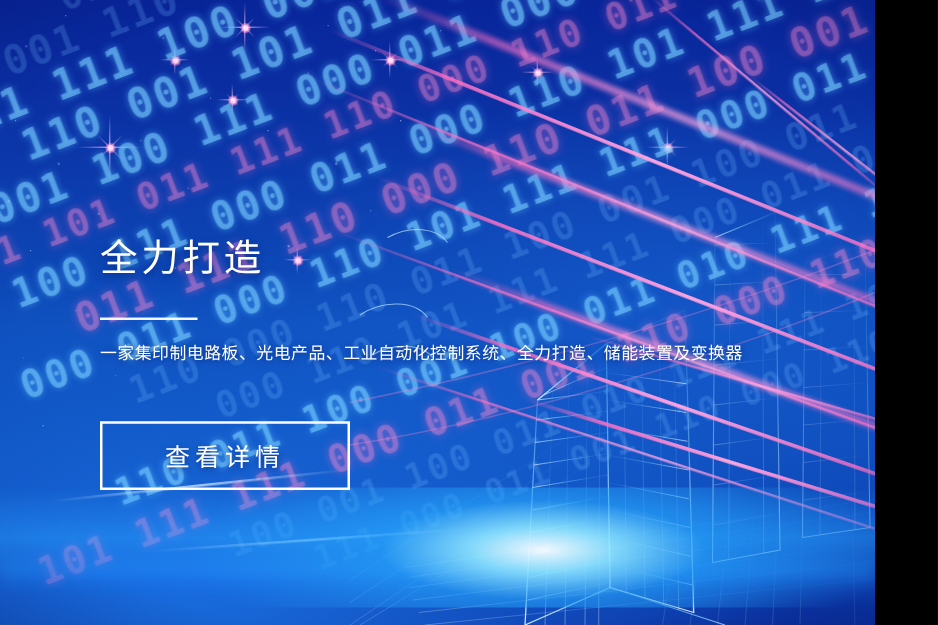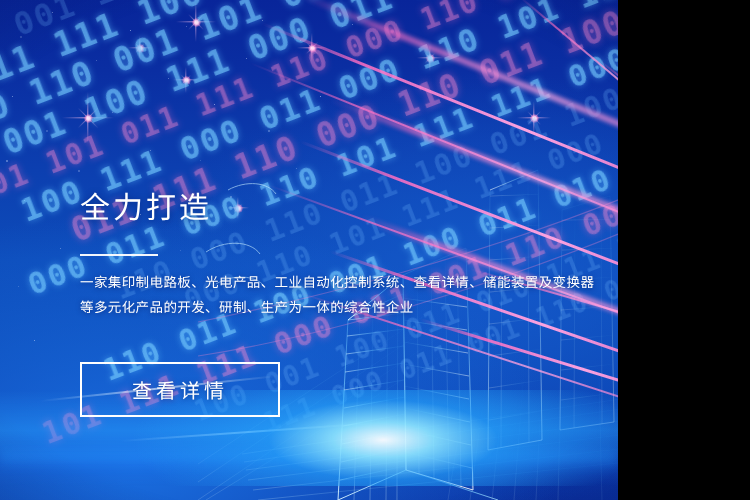--- a/index.html
+++ b/index.html
@@ -3,21 +3,21 @@
 <meta charset="utf-8">
 <title>Hero Banner</title>
 <style>
   html, body {
     margin: 0;
     padding: 0;
     background: #000;
   }
   #banner {
     position: relative;
-    width: 618px;
+    width: 700px;
     height: 500px;
     overflow: hidden;
     font-family: "Liberation Sans", "DejaVu Sans", sans-serif;
     background: #0b34a3;
     user-select: none;
   }
 
   
   .layer { position: absolute; inset: 0; }
 
@@ -479,19 +479,18 @@
 
   <div class="layer vignette"></div>
 
   <div class="copy">
 
     <div class="eyebrow">全力打造</div>
 
 
     <div class="rule"></div>
 
-    <div class="desc">一家集印制电路板、光电产品、工业自动化控制系统、查看详情、储能装置及变换器</div>
-
-    <div class="desc">等多元化产品的开发、研制、生产为一体的综合性企业</div>
+    <div class="desc">一家集印制电路板、光电产品、工业自动化控制系统、全力打造、储能装置及变换器</div>
+
 
     <button class="cta">查看详情</button>
   </div>
 </div>
 
 </body></html>

